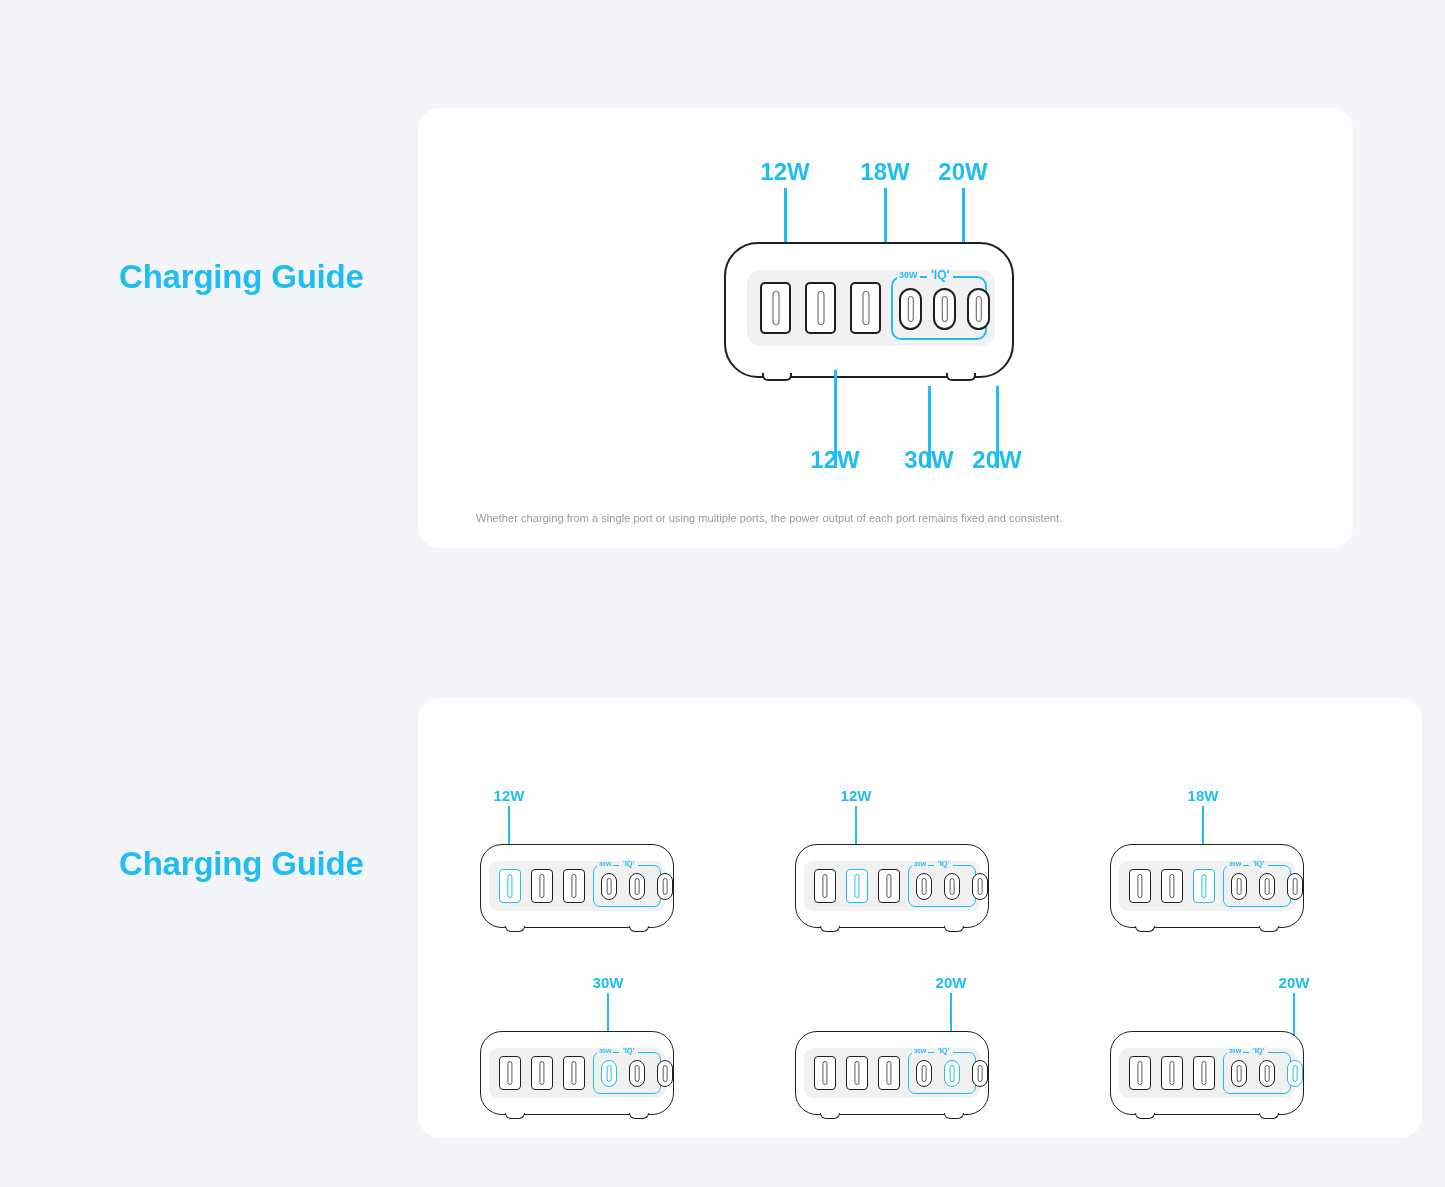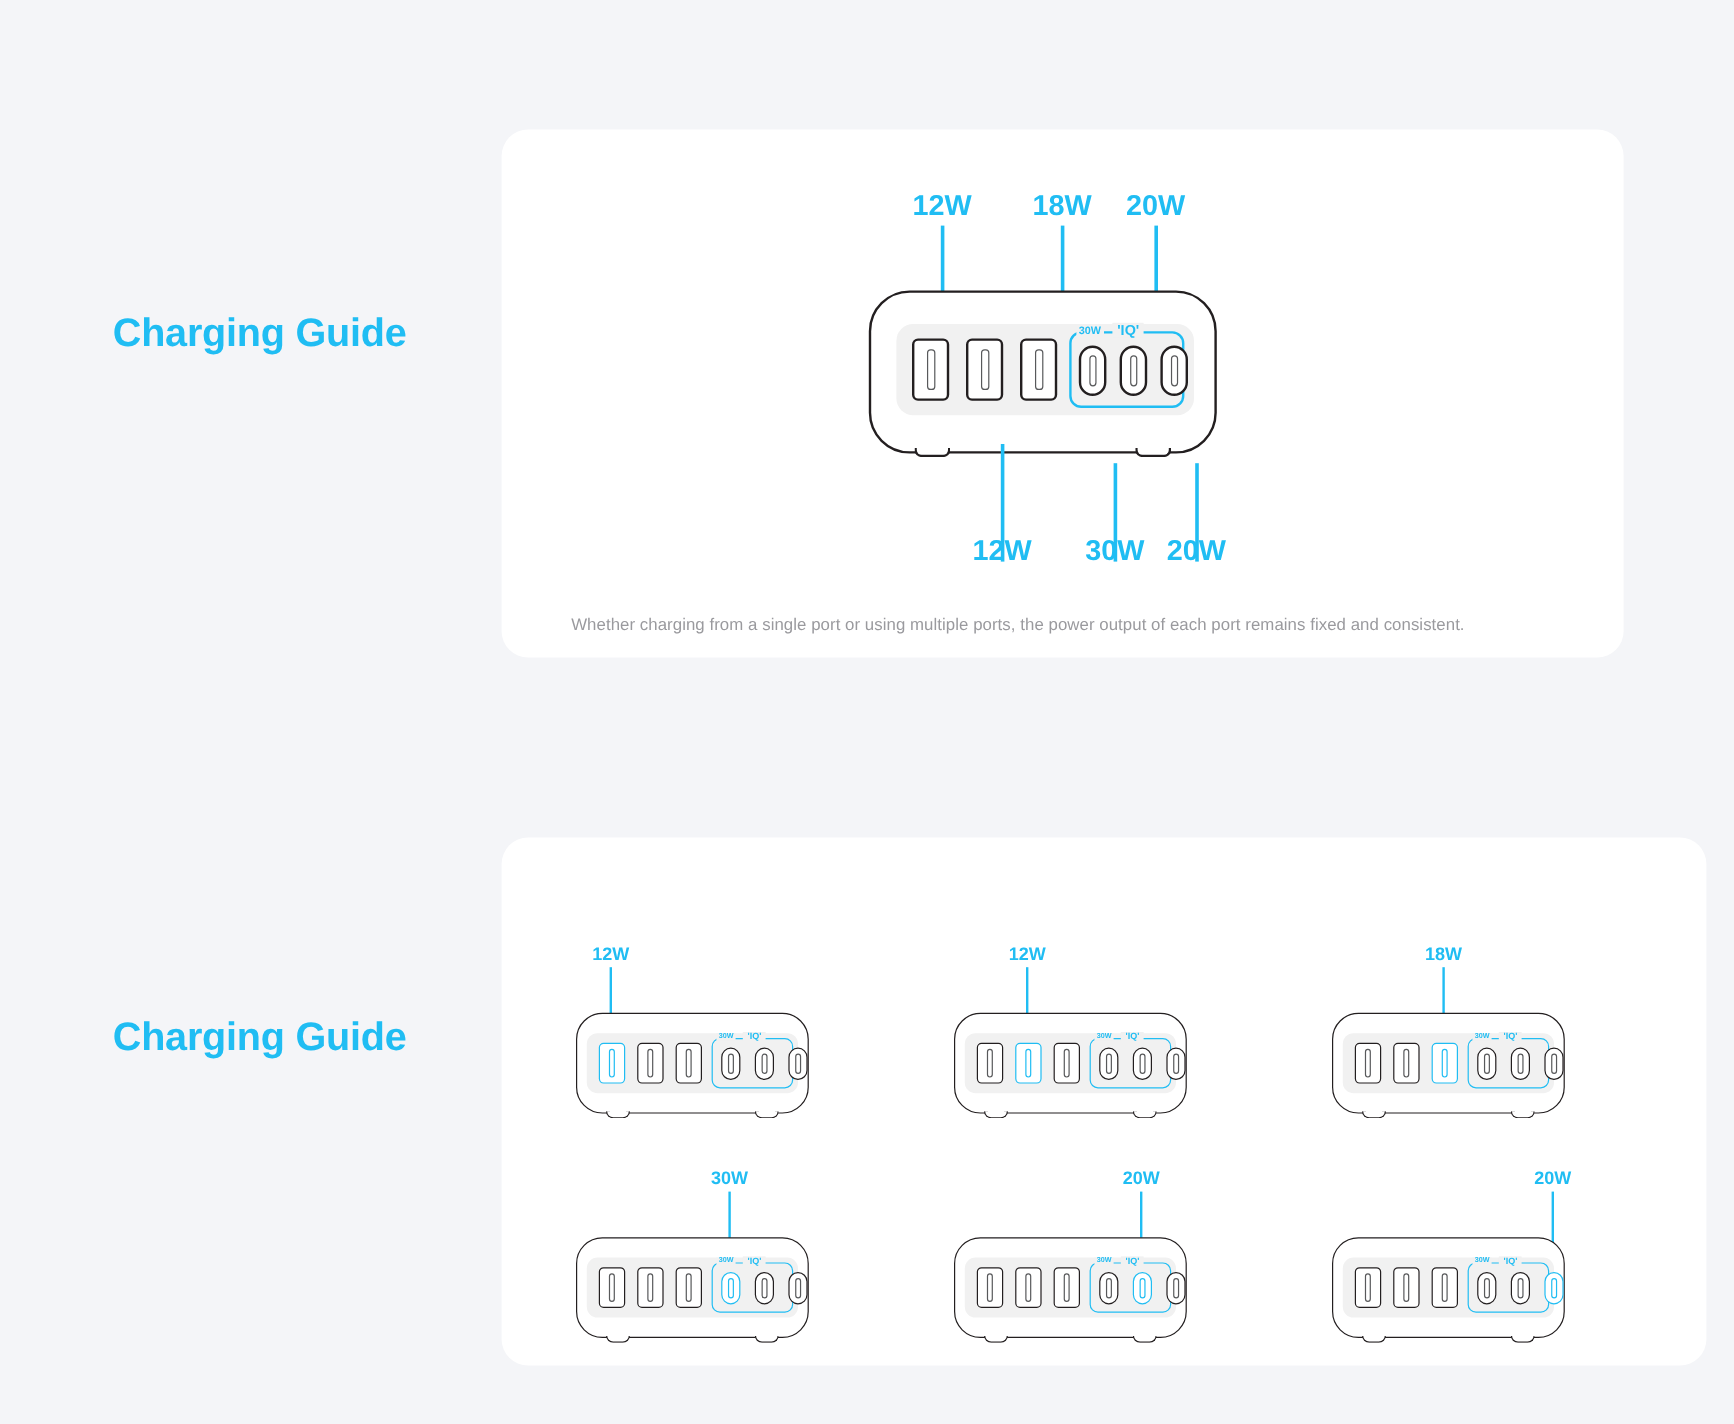--- a/index.html
+++ b/index.html
@@ -19,21 +19,21 @@
   .section {
     position: absolute;
     left: 0;
     width: 1445px;
   }
   #section-1 { top: 108px; height: 440px; }
   #section-2 { top: 698px; height: 440px; }
 
   .section-title {
     position: absolute;
-    left: 94px;
+    left: 119px;
     color: #20bdf3;
     font-size: 33px;
     font-weight: bold;
     letter-spacing: -0.2px;
     white-space: nowrap;
   }
   #section-1 .section-title { top: 150px; }
   #section-2 .section-title { top: 147px; }
 
   .card {
@@ -171,21 +171,21 @@
     transform: translateX(-50%);
     line-height: 1;
   }
   .hero-callout { font-size: 24px; }
   .mini-callout { font-size: 15px; }
   .mini-callout-line { width: 2px; }
 
   .caption {
     position: absolute;
     color: #9a9a9e;
-    font-size: 14px;
+    font-size: 11px;
     white-space: nowrap;
     letter-spacing: 0.05px;
   }
 
   
   .mini-unit { position: absolute; }
 </style>
 </head>
 <body>
 

